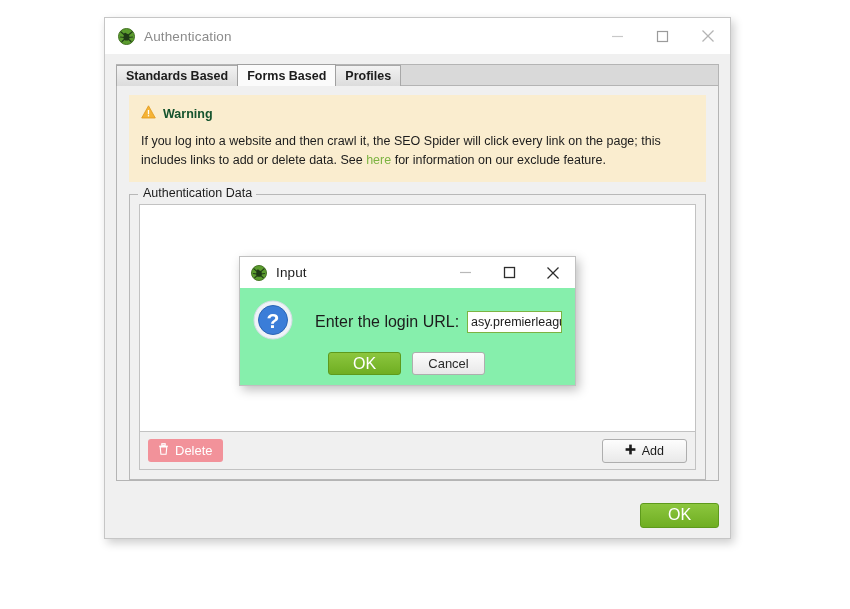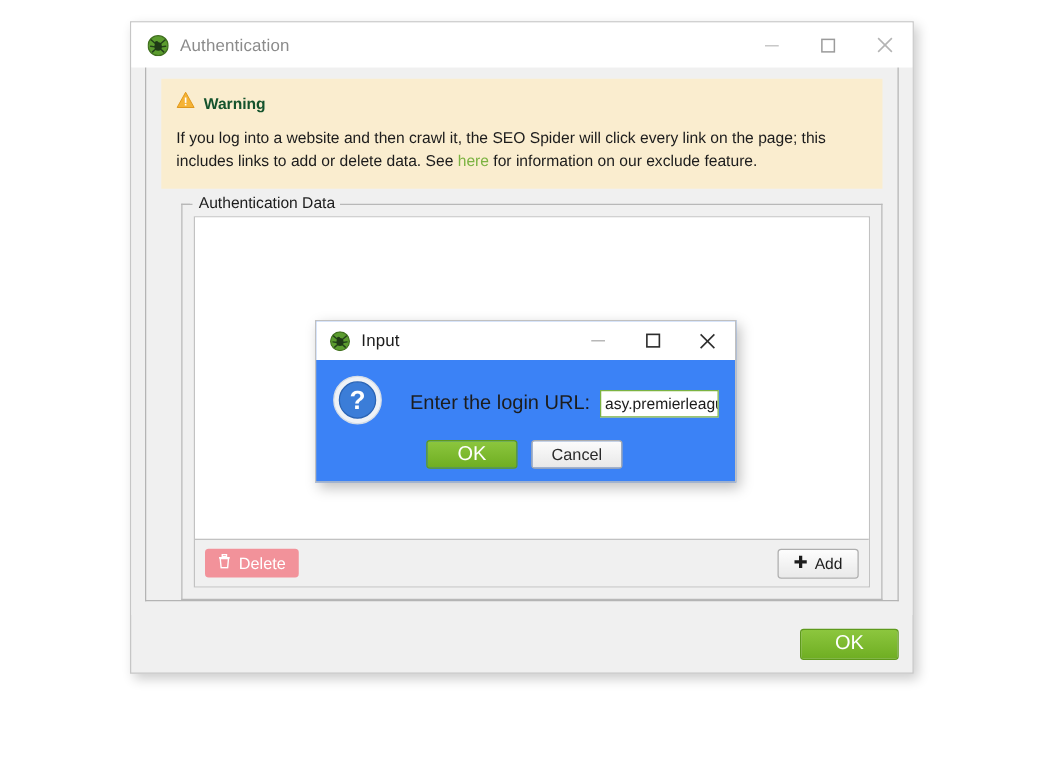--- a/index.html
+++ b/index.html
@@ -169,21 +169,20 @@
   .groupbox {
     margin-top: 12px;
     flex: 1;
     position: relative;
     border: 1px solid #b8b8b8;
     border-top: none;
     box-sizing: border-box;
     padding: 0;
     display: flex;
     flex-direction: column;
-    margin-left: 16px;
   }
   .groupbox::before {
     content: "";
     position: absolute;
     left: -1px; top: 0;
     width: 7px;
     height: 1px;
     background: #b8b8b8;
   }
   .gb-topline {
@@ -239,21 +238,21 @@
     gap: 6px;
     font-family: inherit;
     cursor: default;
   }
   .btn-add {
     margin-left: auto;
     background: linear-gradient(#fdfdfd, #e9e9e9);
     border: 1px solid #aeaeae;
     border-radius: 3px;
     height: 24px;
-    padding: 0 12px;
+    padding: 0 22px;
     font-size: 12.5px;
     color: #1c1c1c;
     display: flex;
     align-items: center;
     gap: 6px;
     font-family: inherit;
     cursor: pointer;
   }
   .btn-green {
     background: linear-gradient(#8cc63e, #6fae22);
@@ -283,25 +282,25 @@
     box-sizing: border-box;
   }
   #main-ok-button {
     width: 79px;
     height: 25px;
   }
 
   
   #input-dialog {
     position: absolute;
-    left: 252px;
+    left: 239px;
     top: 256px;
     width: 337px;
     height: 130px;
-    background: #3b82f6;
+    background: #86efac;
     border: 1px solid #c0c0c0;
     box-shadow: 3px 4px 10px rgba(0,0,0,0.25);
     box-sizing: border-box;
     display: flex;
     flex-direction: column;
   }
   #input-dialog .titlebar {
     height: 31px;
   }
   #input-dialog .titlebar-title {
@@ -394,20 +393,31 @@
         <svg width="14" height="14" viewBox="0 0 14 14">
             <line x1="1.5" y1="1.5" x2="12.5" y2="12.5" stroke="#b4b4b4" stroke-width="1.3"></line>
             <line x1="12.5" y1="1.5" x2="1.5" y2="12.5" stroke="#b4b4b4" stroke-width="1.3"></line>
           </svg>
       </div>
     </div>
   </div>
 
   <div class="win-body">
 
+    <div class="tabstrip">
+      <div class="tab">
+        <span>Standards Based</span>
+      </div>
+      <div class="tab active">
+        <span>Forms Based</span>
+      </div>
+      <div class="tab">
+        <span>Profiles</span>
+      </div>
+    </div>
 
     <div class="tab-content">
 
       <div class="warning-box">
         <div class="warning-head">
           <span class="wtri">
             <svg width="15" height="14" viewBox="0 0 15 14">
               <path d="M7.5 0.8 L14.3 13 L0.7 13 Z" fill="#f5b335" stroke="#e0981b" stroke-width="0.8" stroke-linejoin="round"></path>
               <rect x="6.85" y="5" width="1.3" height="4.3" fill="#ffffff"></rect>
               <rect x="6.85" y="10.1" width="1.3" height="1.3" fill="#ffffff"></rect>

